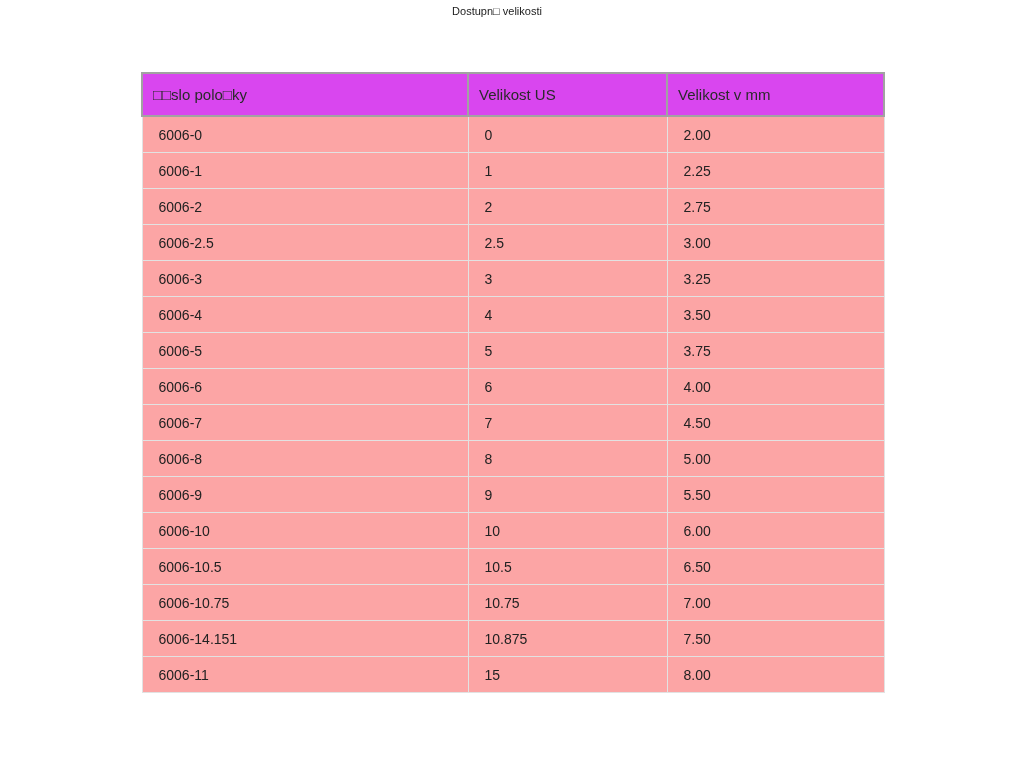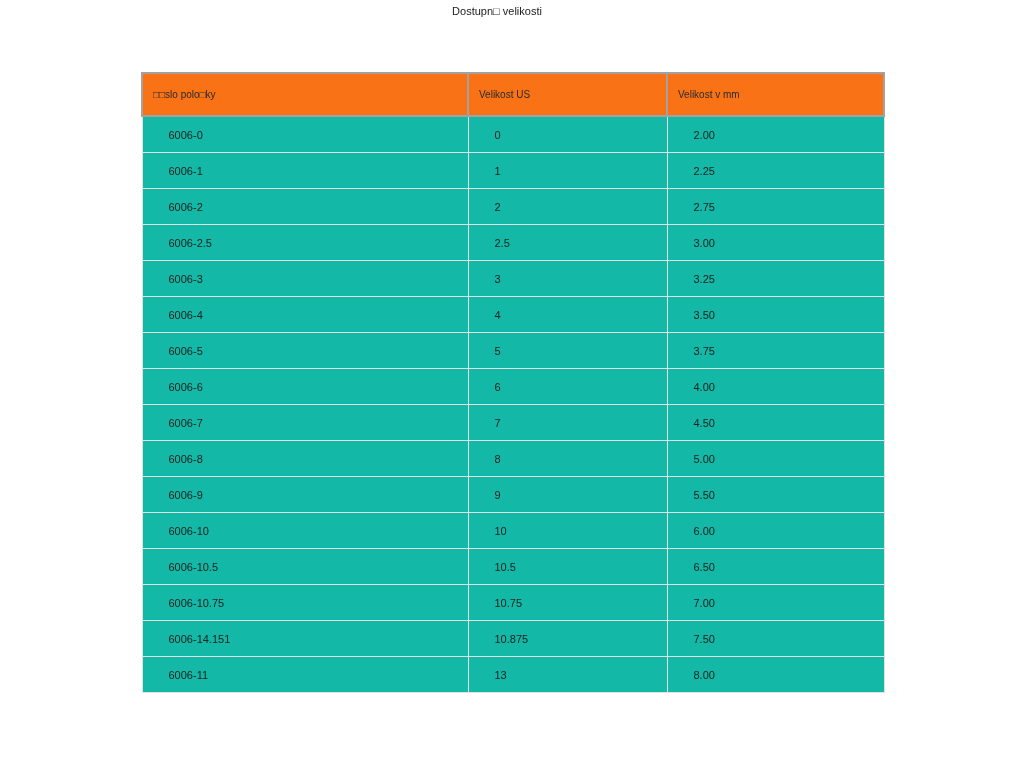--- a/index.html
+++ b/index.html
@@ -26,39 +26,39 @@
   table.sizes-table {
     position: absolute;
     left: 141px;
     top: 72px;
     width: 742px;
     border-collapse: collapse;
     table-layout: fixed;
   }
   table.sizes-table th {
     height: 41px;
-    background: #f97316;
+    background: #d946ef;
     border: 2px solid #a2a2a2;
     font-weight: normal;
     text-align: left;
     vertical-align: middle;
     padding: 0 6px 0 10px;
-    font-size: 10px;
+    font-size: 15px;
     color: #2a2a2a;
     overflow: hidden;
     white-space: nowrap;
   }
   table.sizes-table td {
     height: 35px;
-    background: #14b8a6;
+    background: #fca5a5;
     border: 1px solid #e2e2e2;
     text-align: left;
     vertical-align: middle;
-    padding: 0 6px 0 26px;
-    font-size: 11px;
+    padding: 0 6px 0 16px;
+    font-size: 14px;
     color: #222222;
     overflow: hidden;
     white-space: nowrap;
   }
 </style>
 </head>
 <body>
 
 <div class="page-title">Dostupn□ velikosti</div>
 
@@ -146,17 +146,17 @@
         <td>10.75</td>
         <td>7.00</td>
       </tr>
       <tr>
         <td>6006-14.151</td>
         <td>10.875</td>
         <td>7.50</td>
       </tr>
       <tr>
         <td>6006-11</td>
-        <td>13</td>
+        <td>15</td>
         <td>8.00</td>
       </tr>
     </tbody>
 </table>
 
 </body></html>

